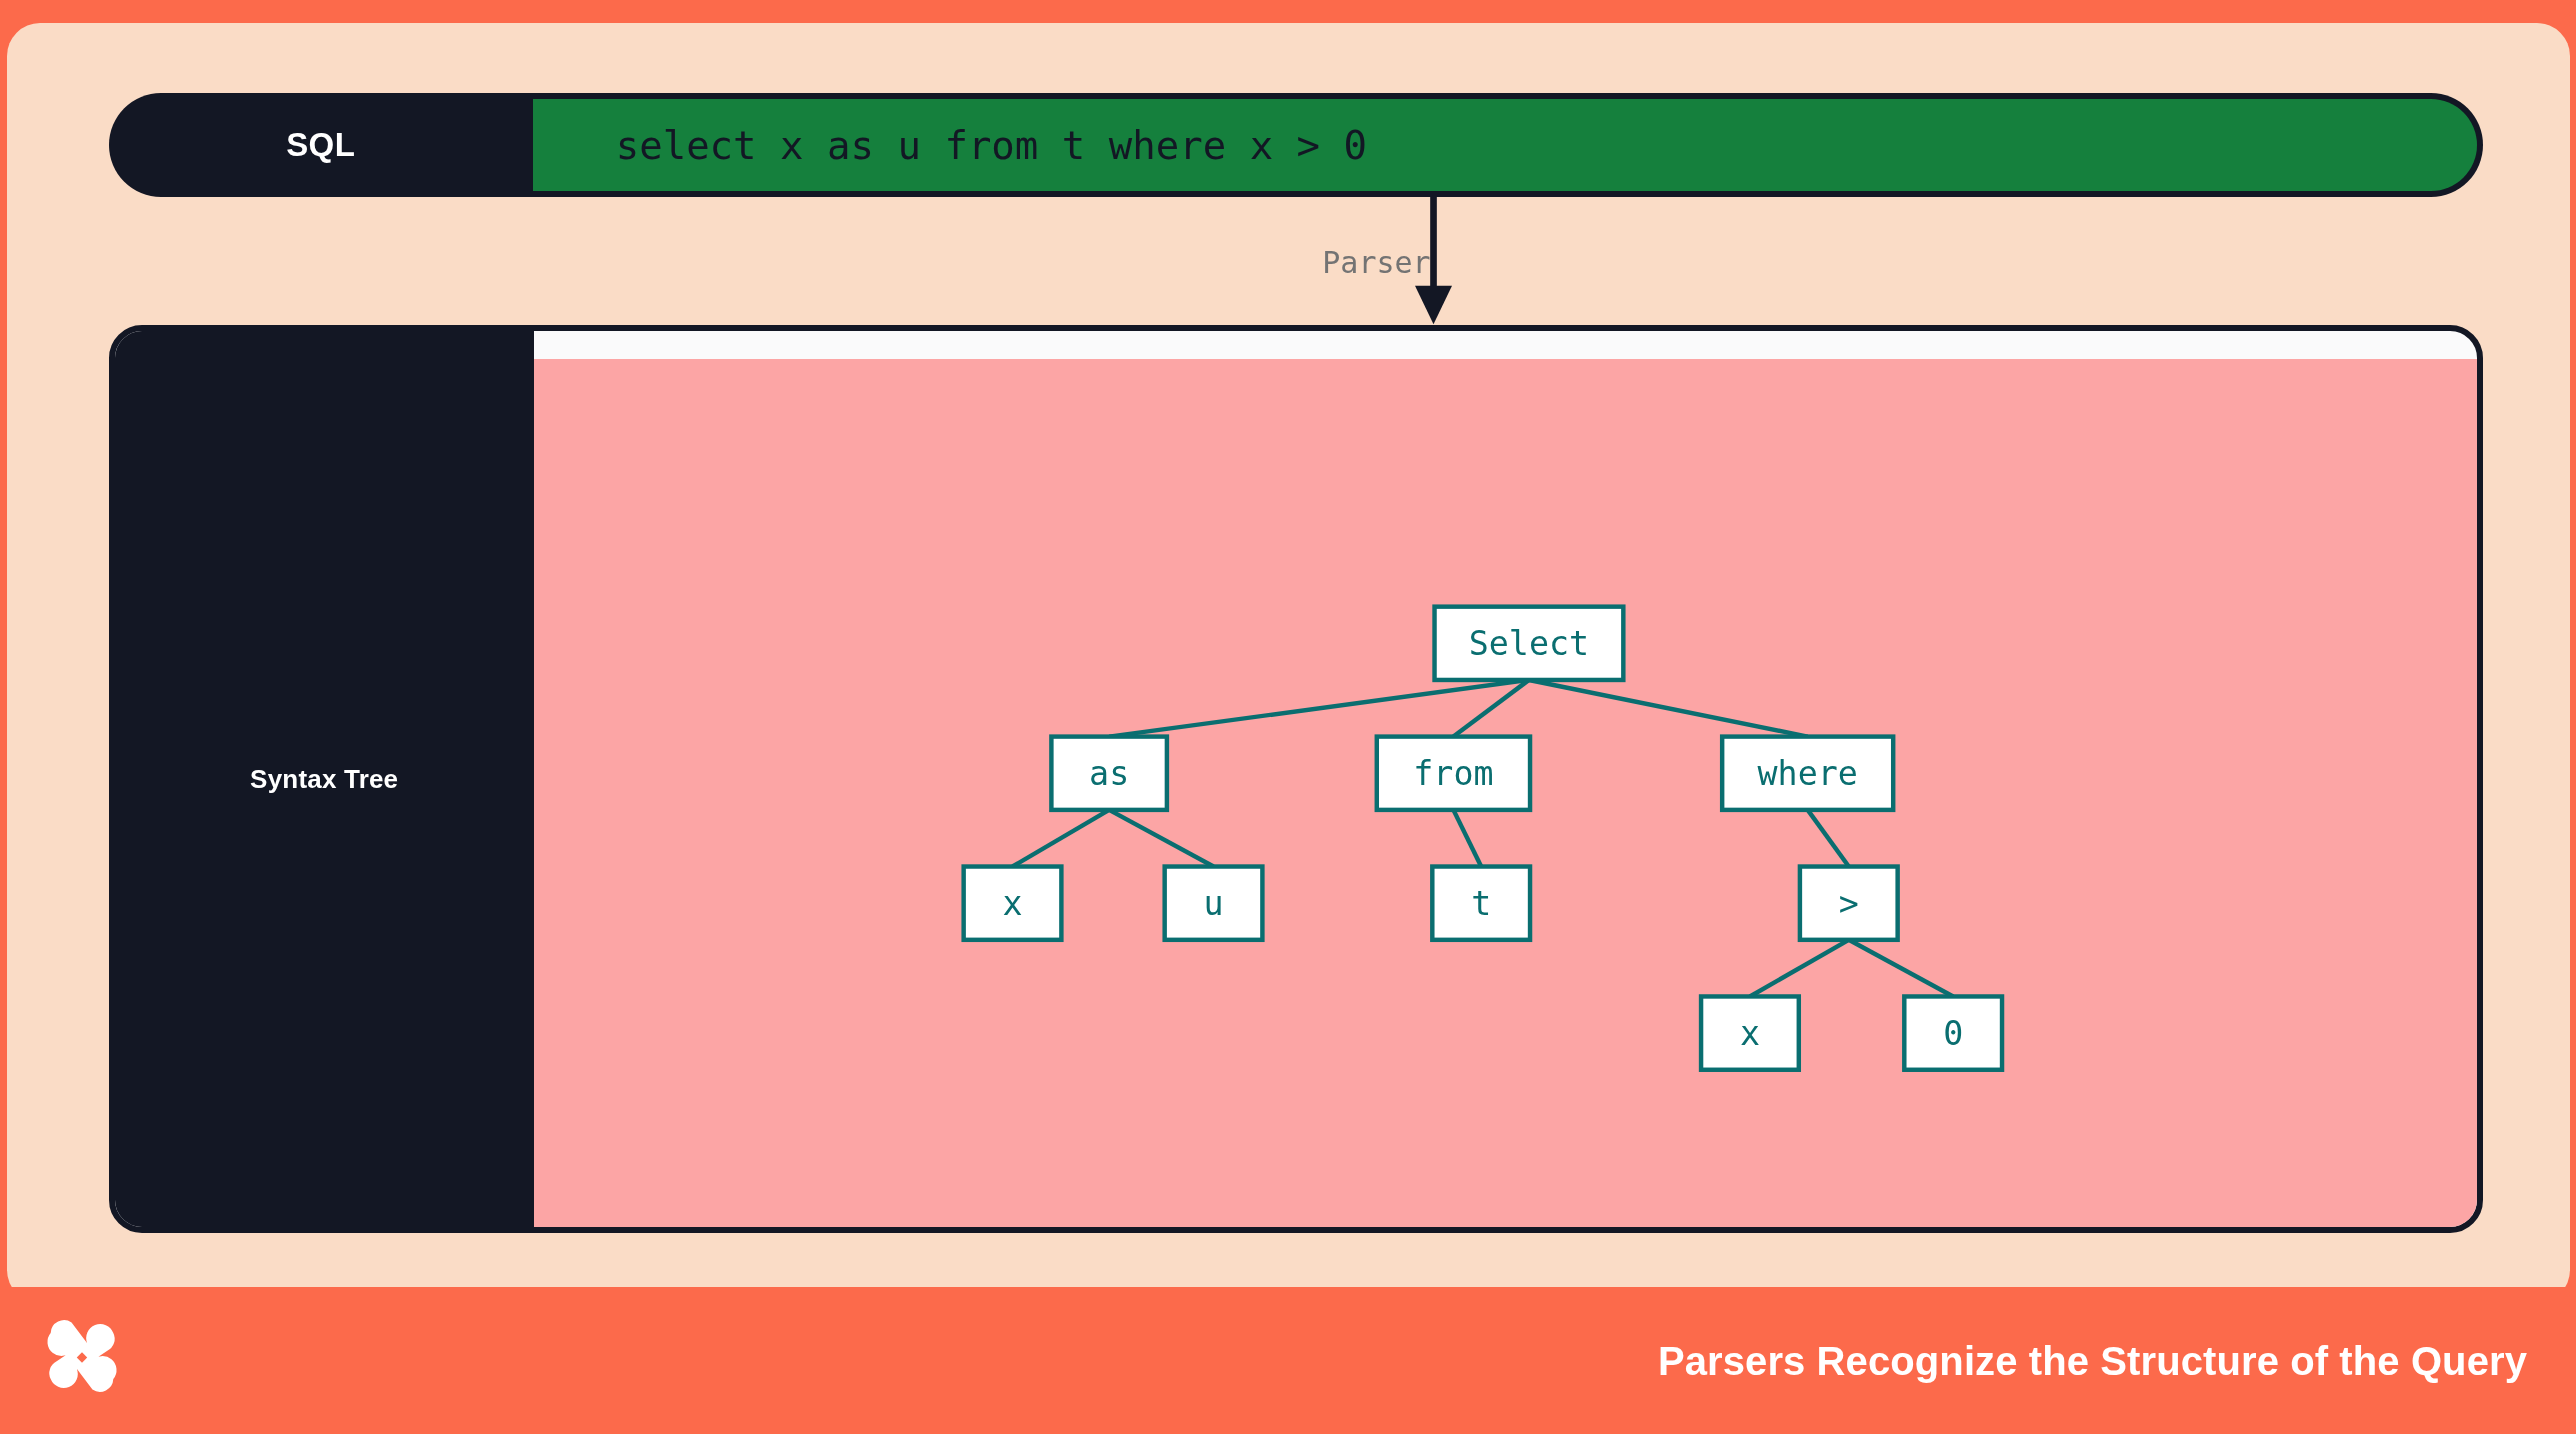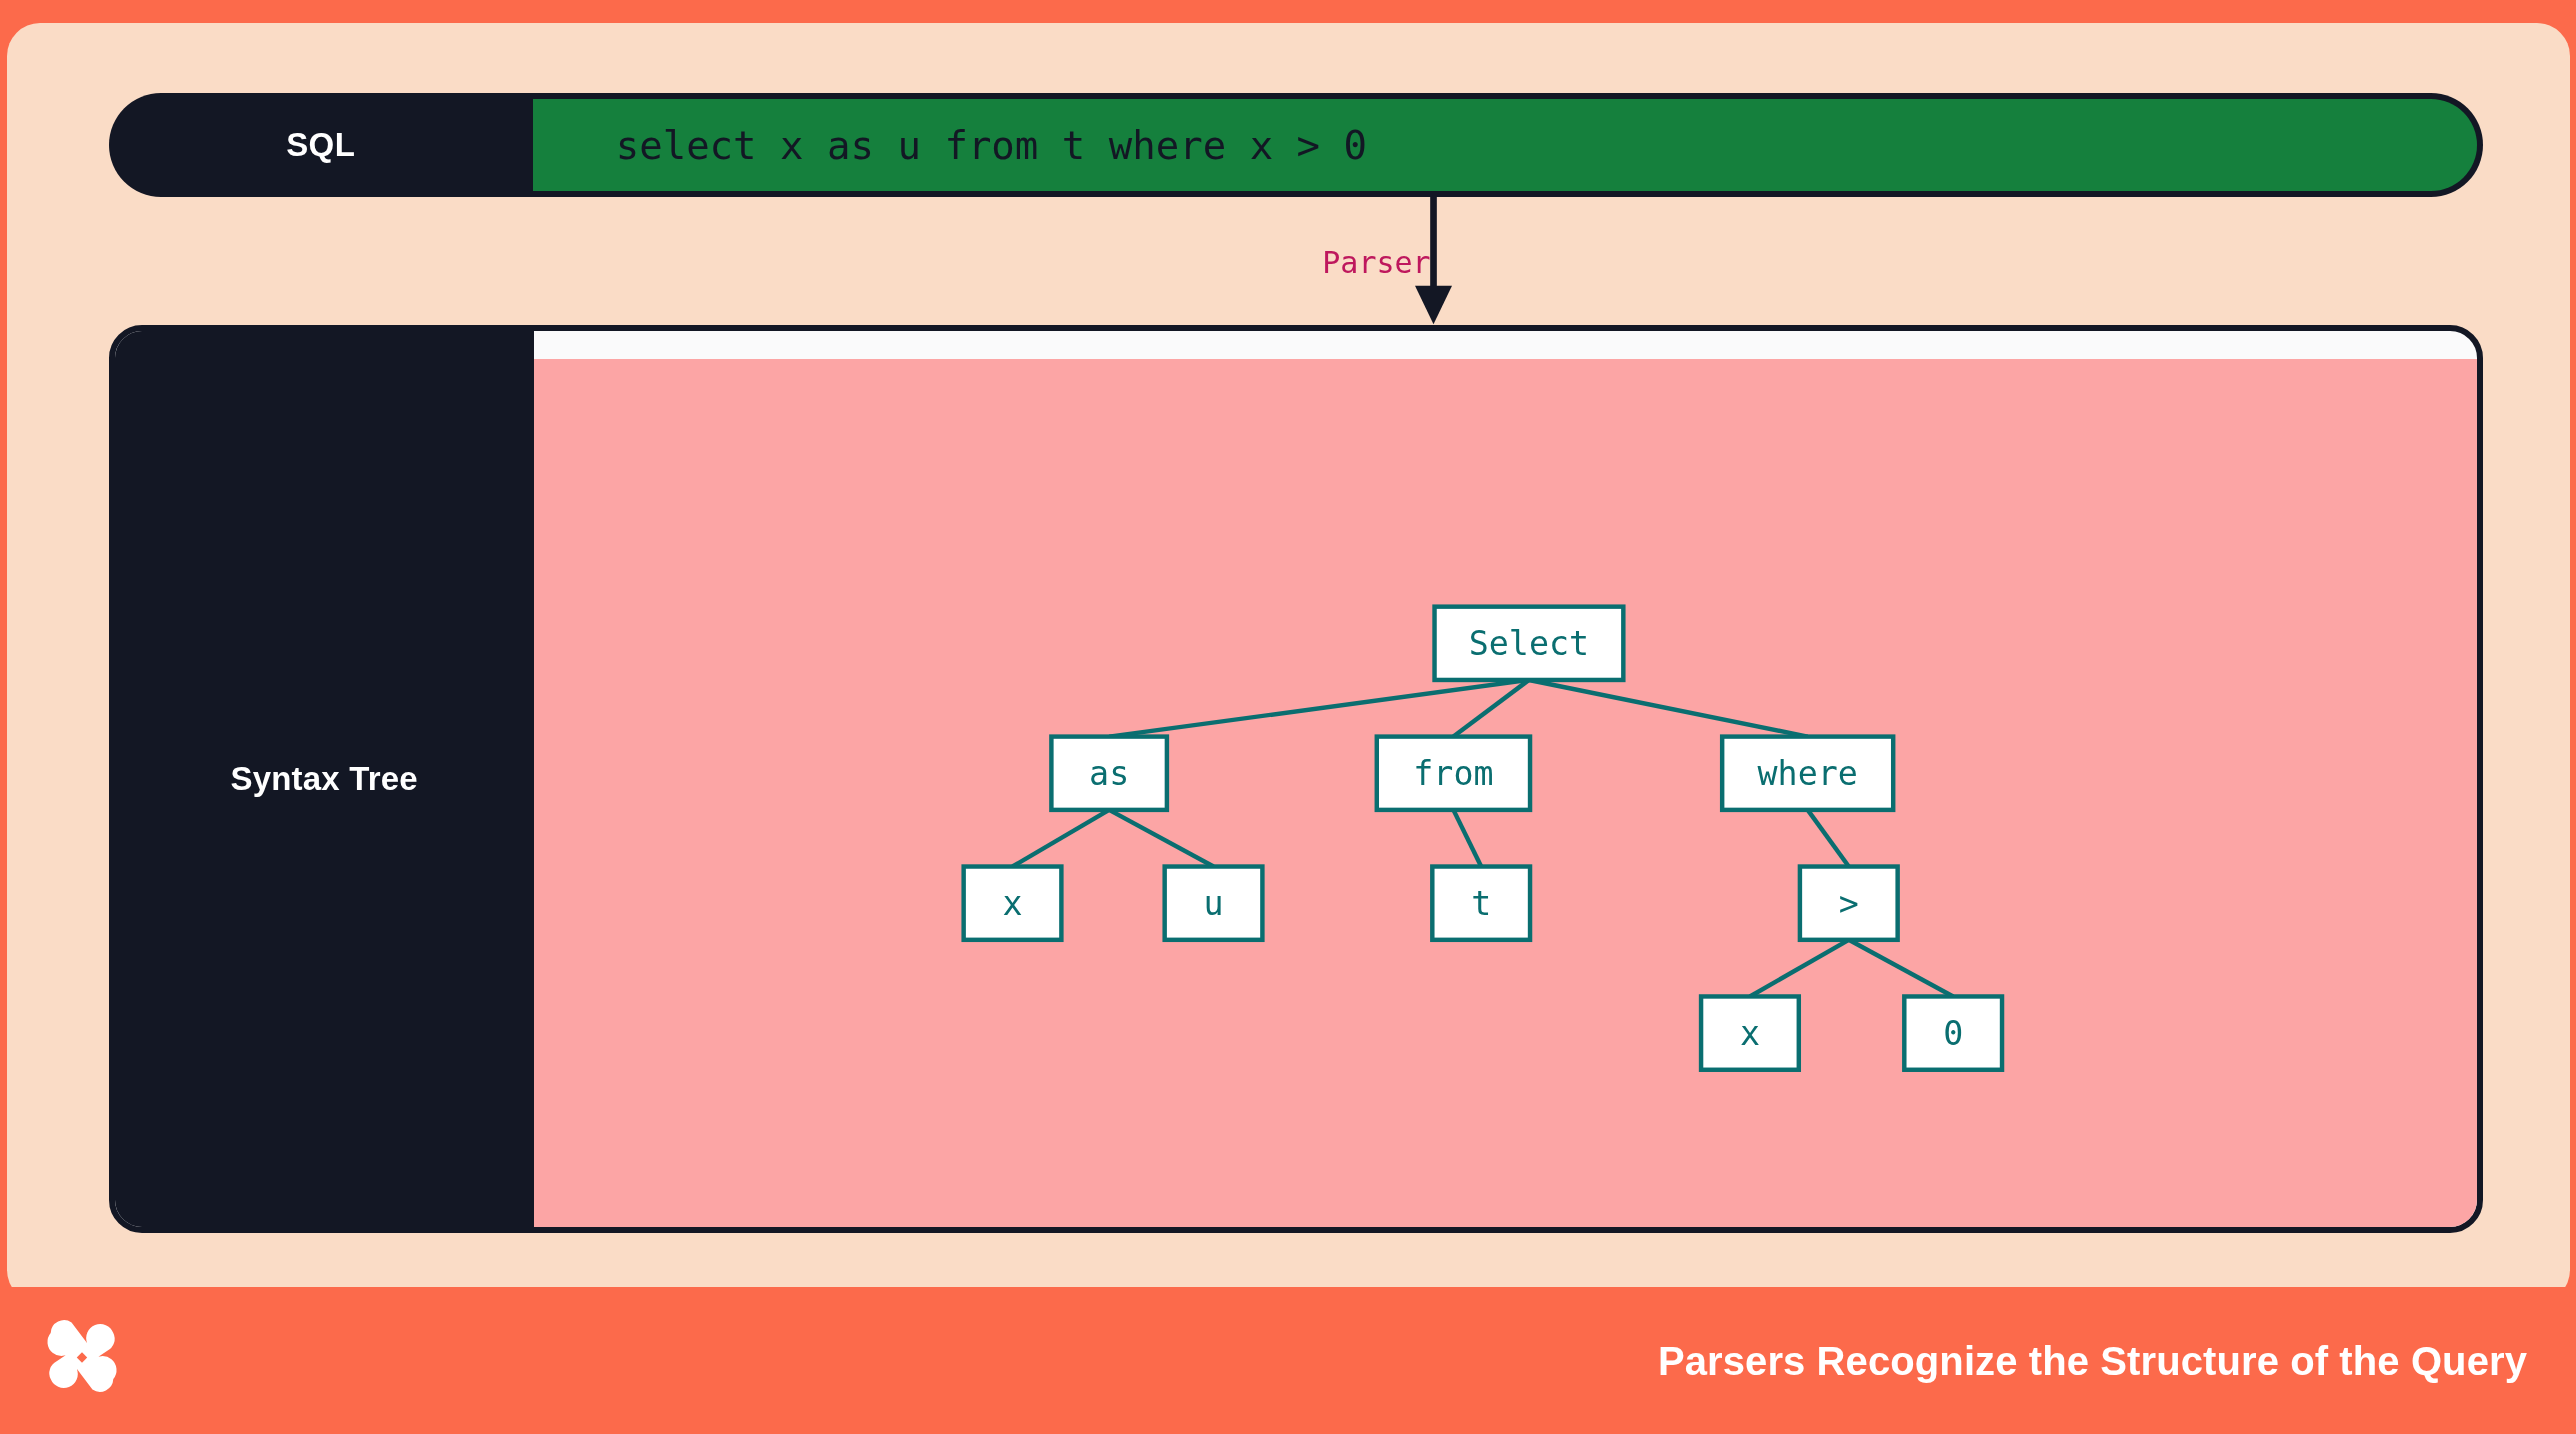--- a/index.html
+++ b/index.html
@@ -88,21 +88,21 @@
 
   .parser-label {
     position: absolute;
     left: 1282px;
     top: 222px;
     width: 178px;
     text-align: right;
     padding-right: 36px;
     font-family: "DejaVu Sans Mono", monospace;
     font-size: 30px;
-    color: #be185d;
+    color: #737373;
   }
 
   
   .tree-panel {
     position: absolute;
     left: 102px;
     top: 302px;
     width: 2374px;
     height: 908px;
     border: 6.7px solid #131724;
@@ -115,21 +115,21 @@
     position: absolute;
     left: 0;
     top: 0;
     width: 419px;
     height: 100%;
     background: #131724;
     display: flex;
     align-items: center;
     justify-content: center;
     color: #FFFFFF;
-    font-size: 33px;
+    font-size: 26px;
     font-weight: bold;
     letter-spacing: 0.2px;
     text-align: center;
   }
 
   .tree-canvas {
     position: absolute;
     left: 419px;
     top: 0;
     right: 0;

